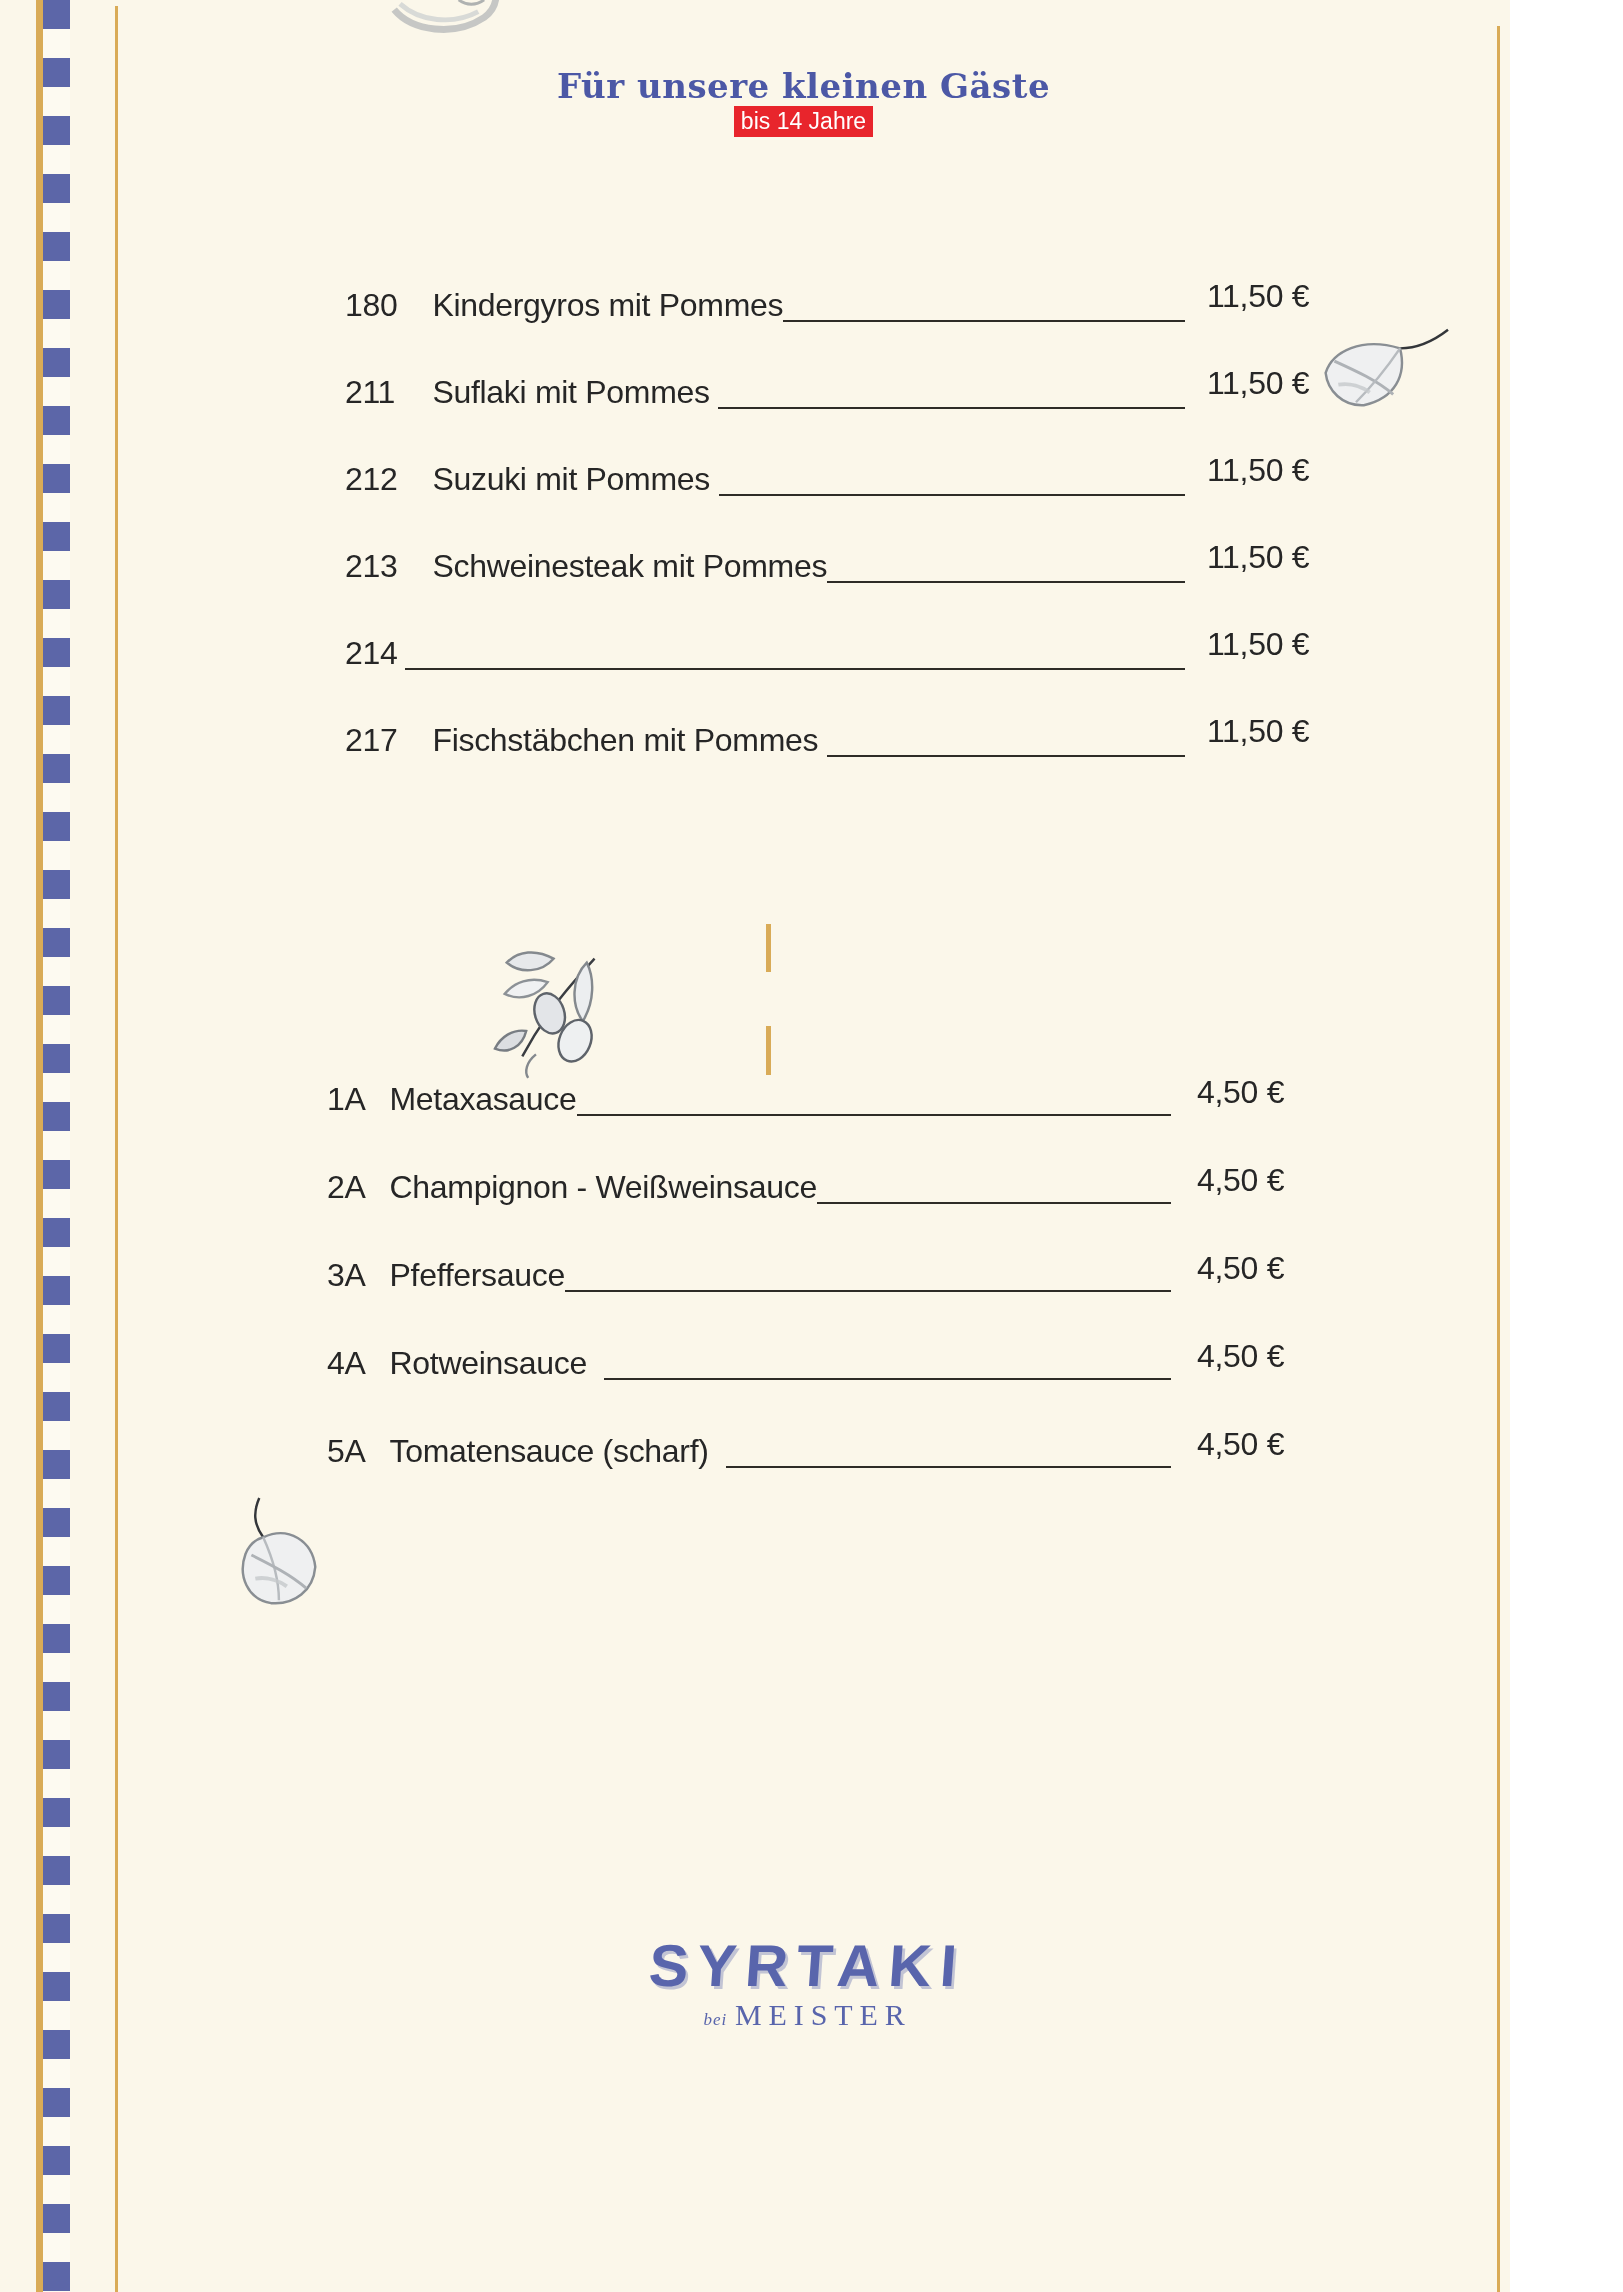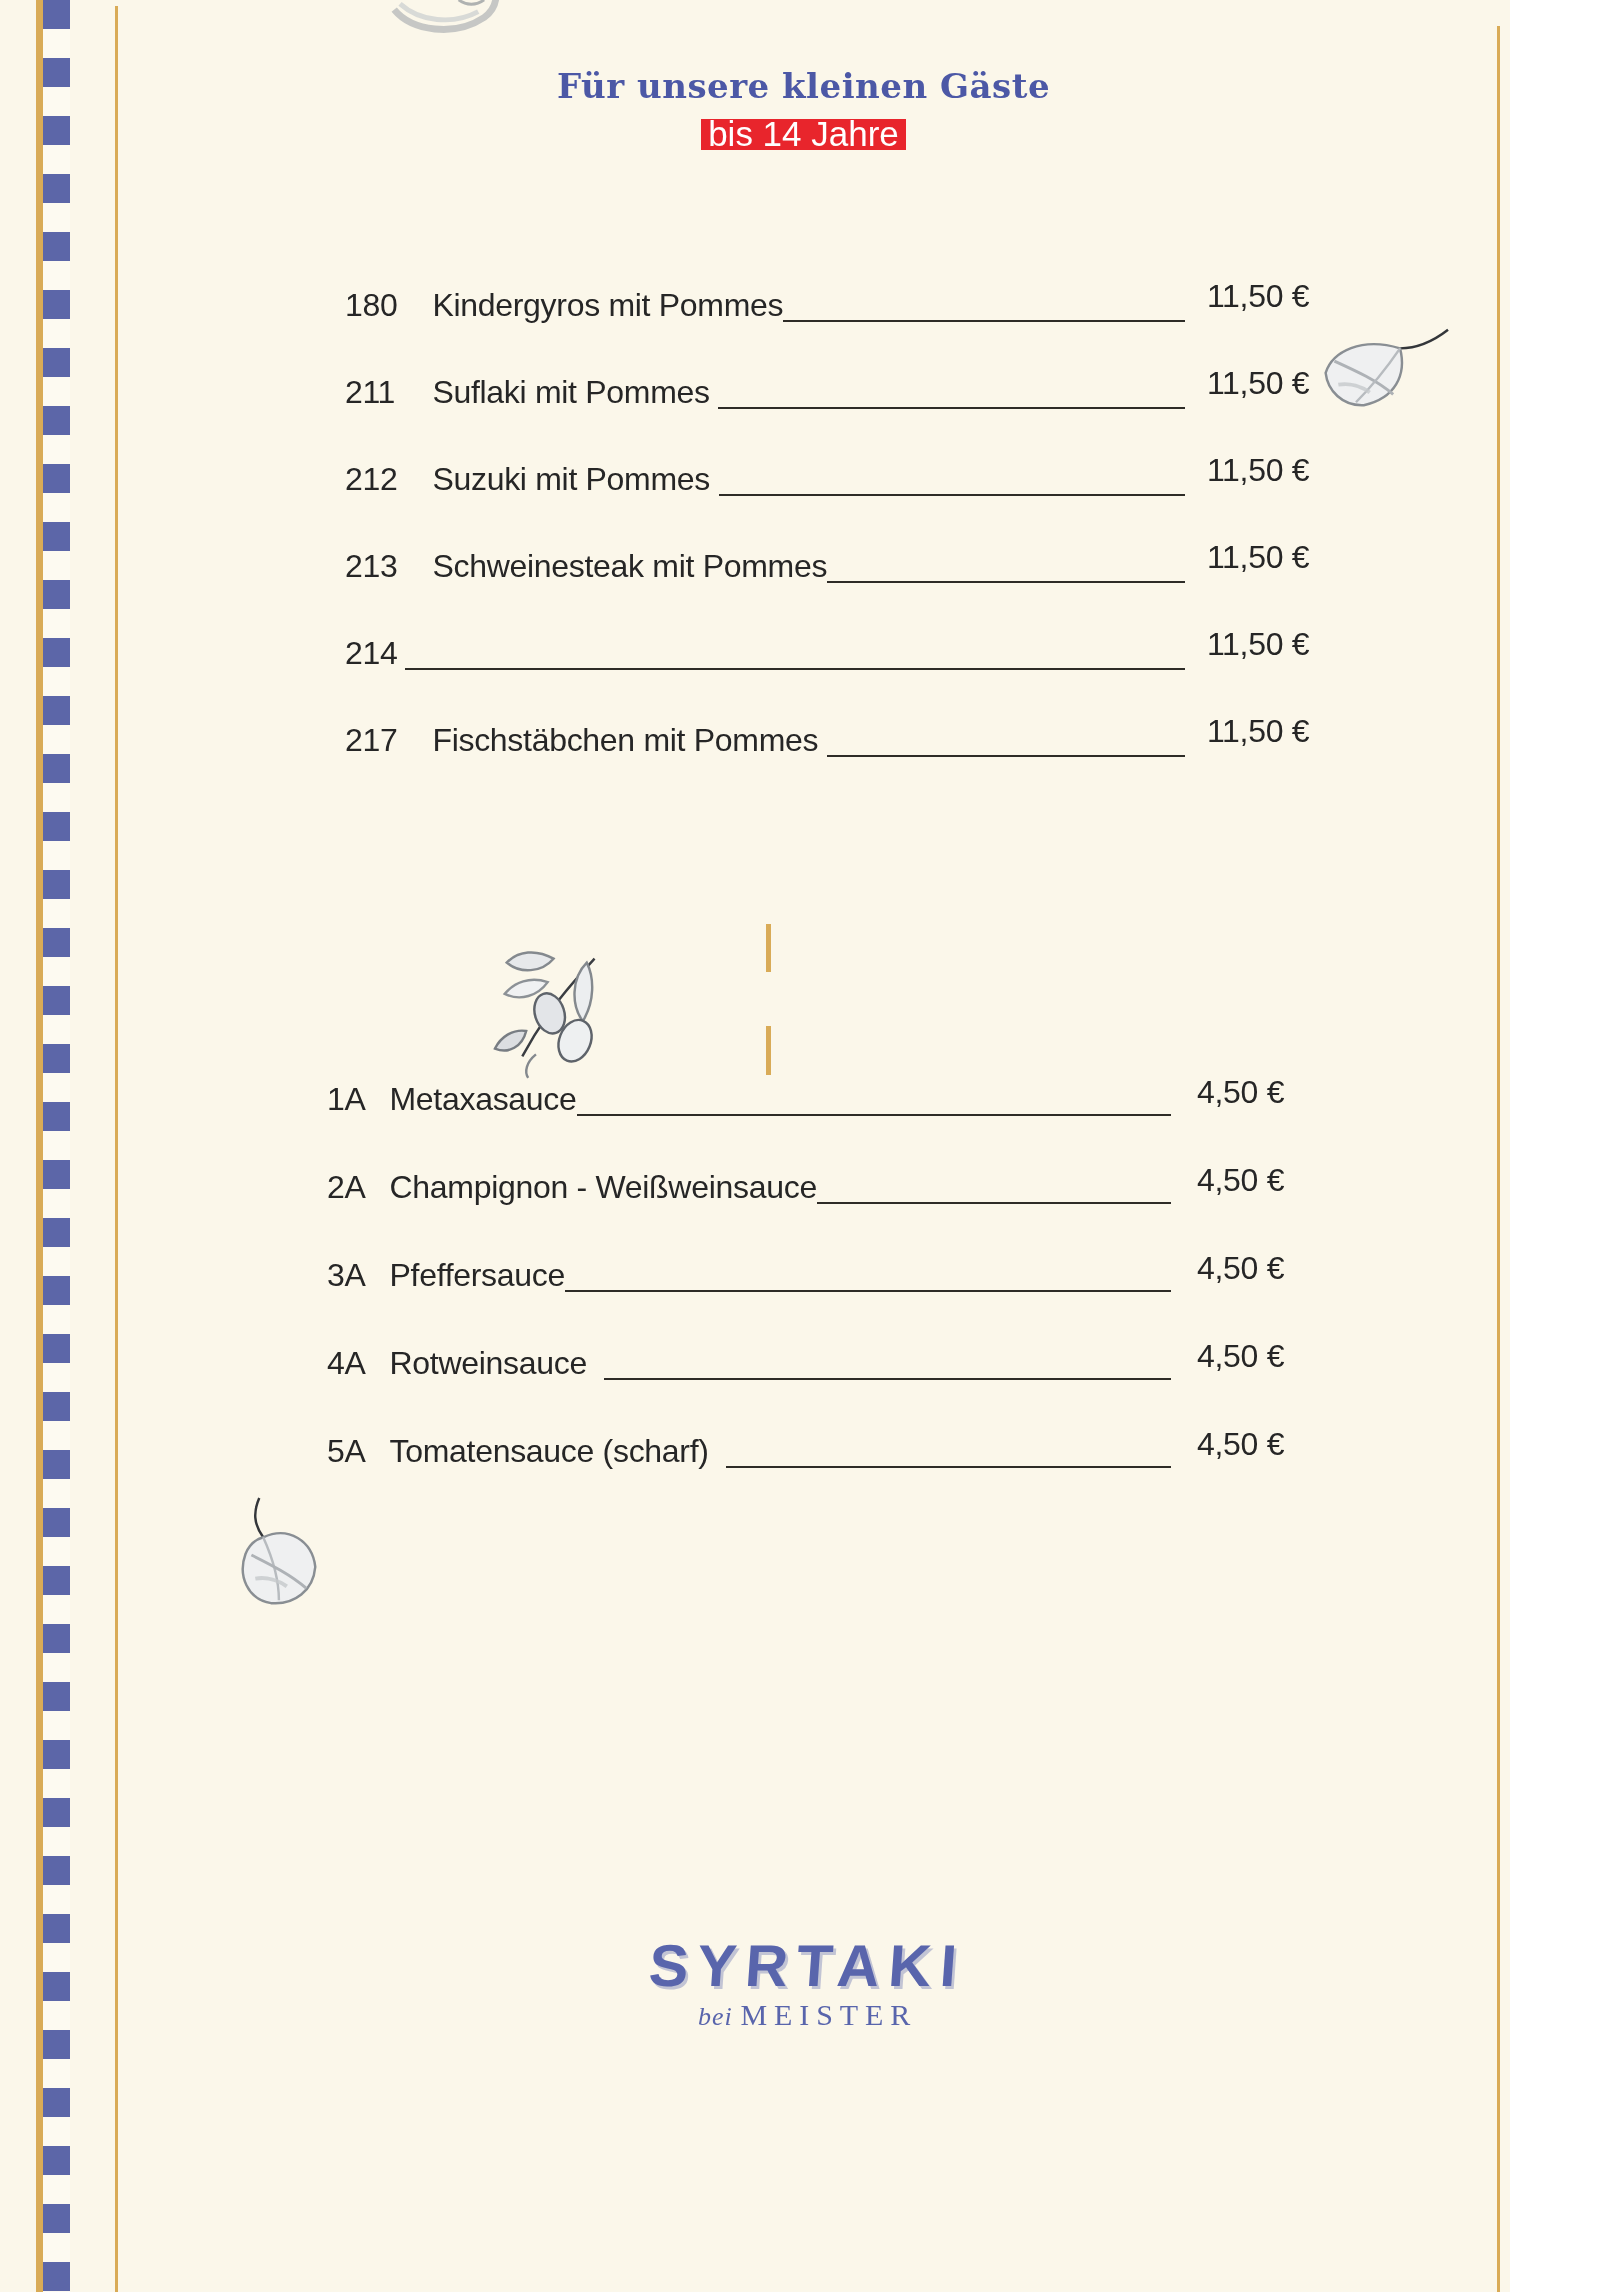--- a/index.html
+++ b/index.html
@@ -27,22 +27,22 @@
   .gold-line-left{left:115px;width:2.9px;top:5.9px;height:calc(100% - 5.9px);background:var(--gold);}
   .gold-line-right{left:1497px;width:2.9px;top:25.5px;height:calc(100% - 25.5px);background:var(--gold);}
   .checker-right{left:1546px;width:29px;
     background:repeating-linear-gradient(180deg,var(--checker-blue) 0 29px,var(--checker-white) 29px 58px);}
   .gold-band-right{left:1575px;width:7.8px;background:var(--gold);}
 
   
   .header{position:absolute;top:69px;left:0;width:1607px;text-align:center;}
   .title{font-family:"DejaVu Serif","Liberation Serif",serif;font-weight:bold;
     font-size:34px;line-height:1.0;color:var(--heading-blue);letter-spacing:0.5px;}
-  .badge{display:inline-block;margin-top:16px;background:var(--badge-red);color:#fff;
-    font-size:35px;line-height:30px;padding:0 6.9px 1px 6.9px;}
+  .badge{display:inline-block;margin-top:3px;background:var(--badge-red);color:#fff;
+    font-size:23px;line-height:30px;padding:0 6.9px 1px 6.9px;}
 
   
   .menu-list{position:absolute;}
   .kids-list{left:345px;top:236px;width:972px;}
   .sauce-list{left:327px;top:1029px;width:964px;}
   .menu-row{display:flex;align-items:flex-end;font-size:32px;line-height:1.05;
     letter-spacing:-0.3px;color:var(--text);}
   .kids-list .menu-row{height:87px;}
   .sauce-list .menu-row{height:88px;}
   .num{flex:none;}
@@ -70,21 +70,21 @@
   .leaf-right{left:1305px;top:320px;width:147px;height:94px;}
   .leaf-left{left:216px;top:1496px;width:116px;height:116px;}
   .olive-branch{left:493px;top:937px;width:125px;height:142px;}
 
   
   .logo{position:absolute;top:1937px;left:0;width:1615px;text-align:center;color:var(--logo-blue);}
   .logo-main{display:inline-block;font-weight:bold;font-size:59px;letter-spacing:8.8px;
     transform:skewX(-4deg);text-shadow:2.9px 2.9px 0 rgba(89,101,172,.35);line-height:1.0;}
   .logo-sub{margin-top:3.9px;font-family:"Liberation Serif",serif;font-size:30px;
     letter-spacing:6.9px;line-height:1.0;}
-  .logo-bei{font-style:italic;font-size:26px;letter-spacing:1px;margin-right:7.8px;}
+  .logo-bei{font-style:italic;font-size:17px;letter-spacing:1px;margin-right:7.8px;}
 </style>
 </head>
 <body>
 
 <div class="page">
 
   <div class="vband gold-band-left"></div>
   <div class="vband checker-left"></div>
   <div class="vband gold-line-left"></div>
   <div class="vband gold-line-right"></div>

